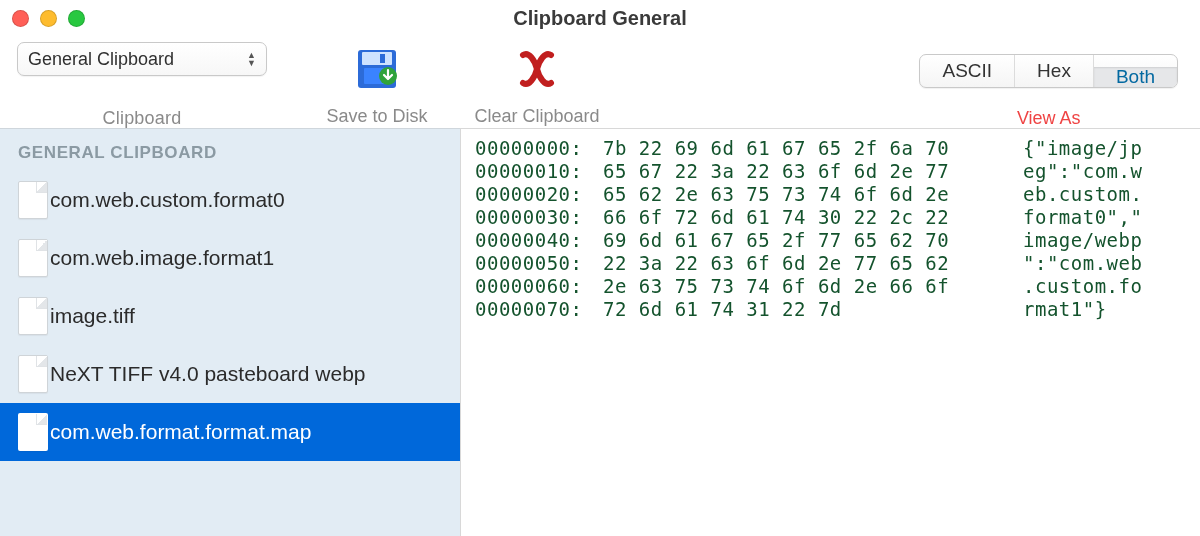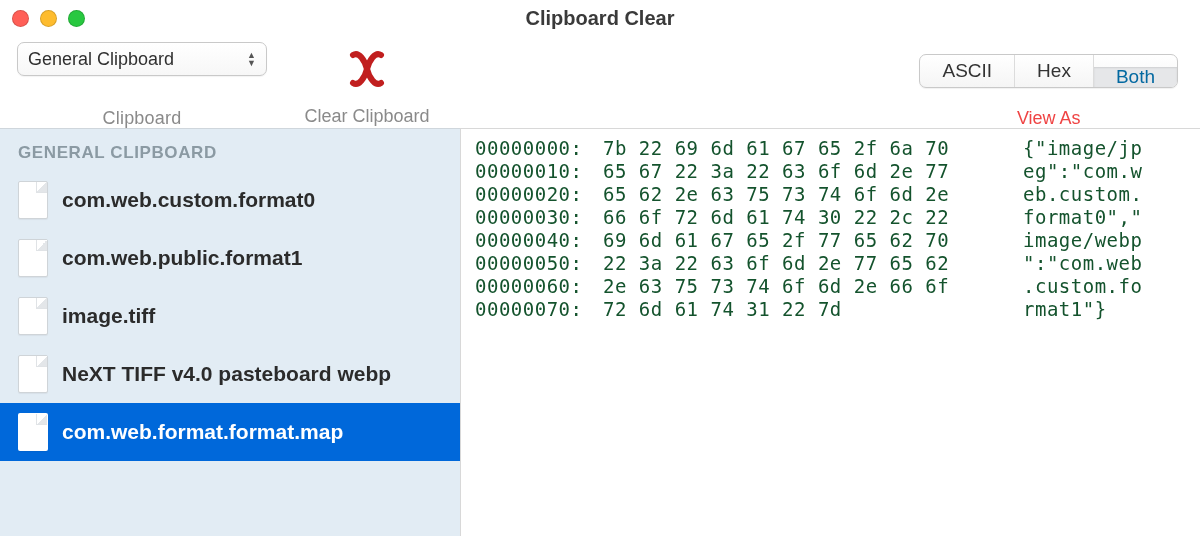--- a/index.html
+++ b/index.html
@@ -136,25 +136,24 @@
     font-size: 17px;
     font-weight: 700;
     letter-spacing: 0.6px;
     color: #8b9aa3;
     padding: 4px 18px 8px 18px;
   }
   .list-item {
     display: flex;
     align-items: center;
     padding: 10px 18px;
-    gap: 14px;
+    gap: 2px;
     font-size: 21px;
     color: #2b2b2b;
     cursor: default;
-    font-weight: bold;
   }
   .list-item.selected {
     background: #0068da;
     color: #fff;
     border-radius: 0;
   }
   .file-icon {
     width: 30px; height: 38px;
     background: #fff;
     border: 1px solid #cfd4d8;
@@ -196,35 +195,48 @@
 </style>
 </head>
 <body>
 
 <div class="titlebar">
   <div class="traffic-lights">
     <div class="tl tl-red"></div>
     <div class="tl tl-yellow"></div>
     <div class="tl tl-green"></div>
   </div>
-  <div class="title">Clipboard Clear</div>
+  <div class="title">Clipboard General</div>
 </div>
 
 <div class="toolbar">
   <div class="toolbar-left">
     <div class="dropdown">
       <span>General Clipboard</span>
       <span class="dropdown-arrows">
         <span>▲</span>
           <span>▼</span>
       </span>
     </div>
     <div class="toolbar-label">Clipboard</div>
   </div>
 
+  <div class="toolbar-item t-save">
+    <div class="icon-wrap">
+      <svg width="46" height="46" viewBox="0 0 46 46">
+        <rect x="4" y="4" width="38" height="38" rx="3" fill="#2c6bd8"></rect>
+        <rect x="8" y="6" width="30" height="13" rx="1" fill="#cfe3ff"></rect>
+        <rect x="10" y="22" width="26" height="16" rx="1" fill="#3a83ff"></rect>
+        <rect x="26" y="8" width="5" height="9" fill="#2c6bd8"></rect>
+        <circle cx="34" cy="30" r="9" fill="#2fa33b"></circle>
+        <path d="M34 24 v8 M30 29 l4 4 l4 -4" stroke="#fff" stroke-width="2.2" fill="none" stroke-linecap="round" stroke-linejoin="round"></path>
+      </svg>
+    </div>
+    <div class="lbl">Save to Disk</div>
+  </div>
 
   <div class="toolbar-item t-clear">
     <div class="icon-wrap">
       <svg width="44" height="44" viewBox="0 0 44 44">
         <path d="M8 8 C 14 4, 20 14, 22 22 C 24 30, 30 40, 36 36" stroke="#c11f1f" stroke-width="6" stroke-linecap="round" fill="none"></path>
         <path d="M36 8 C 30 4, 24 14, 22 22 C 20 30, 14 40, 8 36" stroke="#c11f1f" stroke-width="6" stroke-linecap="round" fill="none"></path>
       </svg>
     </div>
     <div class="lbl">Clear Clipboard</div>
   </div>
@@ -242,21 +254,21 @@
 <div class="content">
   <div class="sidebar">
     <div class="sidebar-header">GENERAL CLIPBOARD</div>
     <div id="sidebar-list">
         <div class="list-item">
           <div class="file-icon"></div>
           <span>com.web.custom.format0</span>
         </div>
         <div class="list-item">
           <div class="file-icon"></div>
-          <span>com.web.public.format1</span>
+          <span>com.web.image.format1</span>
         </div>
         <div class="list-item">
           <div class="file-icon"></div>
           <span>image.tiff</span>
         </div>
         <div class="list-item">
           <div class="file-icon"></div>
           <span>NeXT TIFF v4.0 pasteboard webp</span>
         </div>
         <div class="list-item selected">

